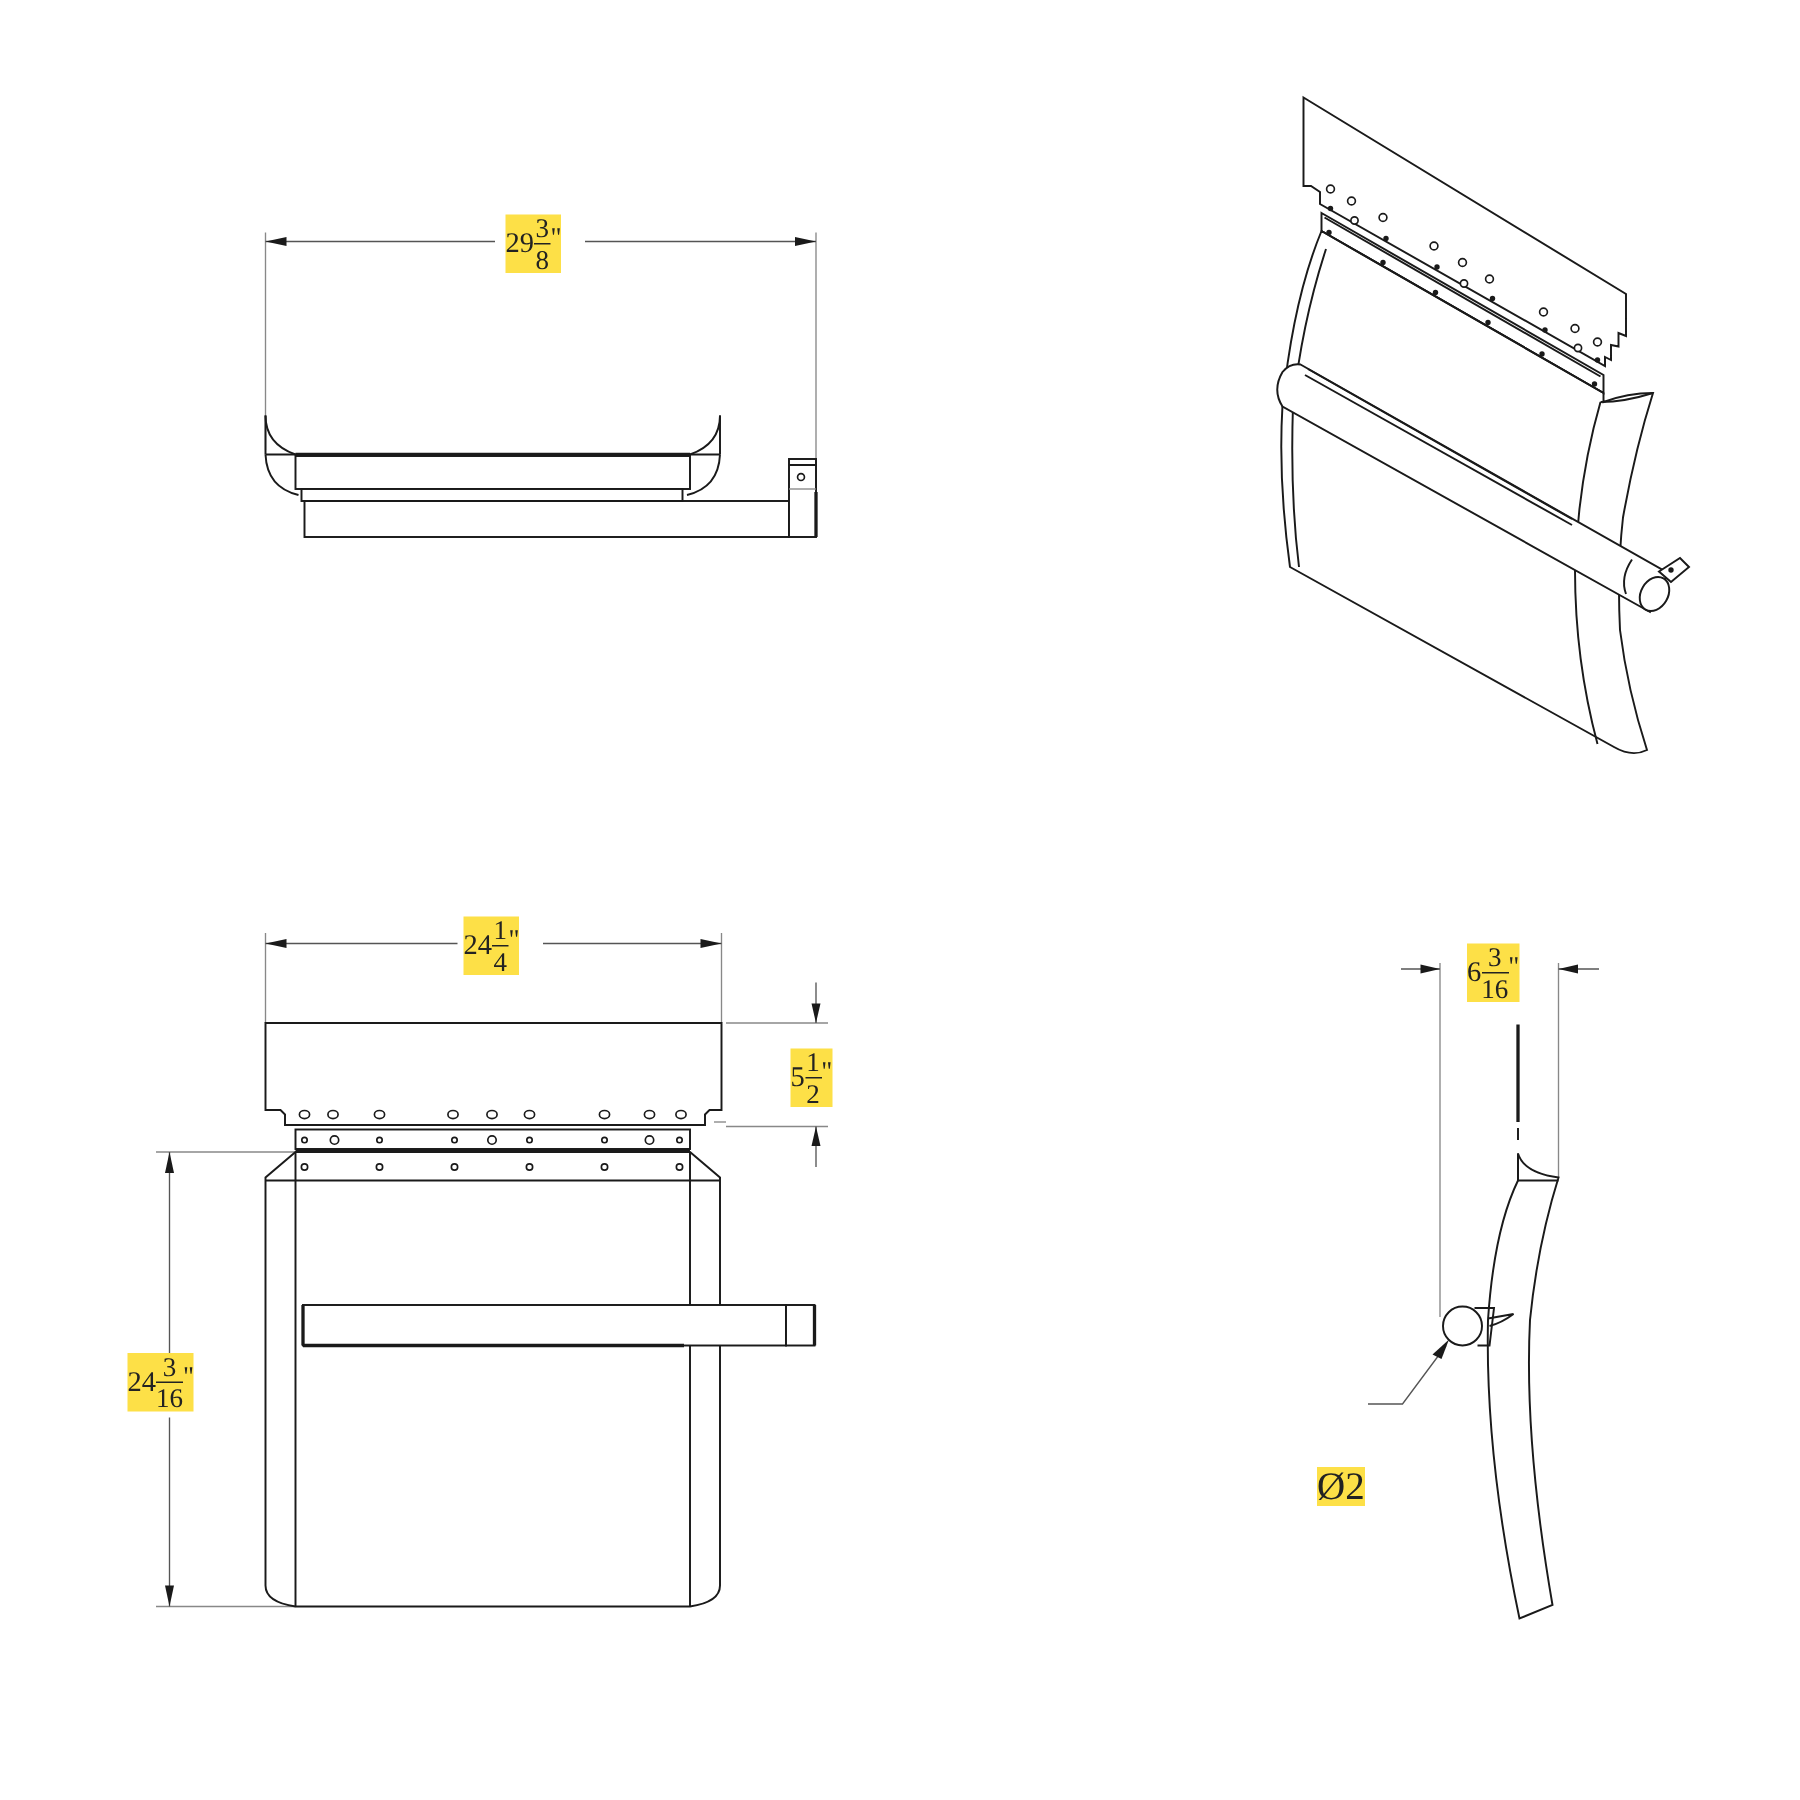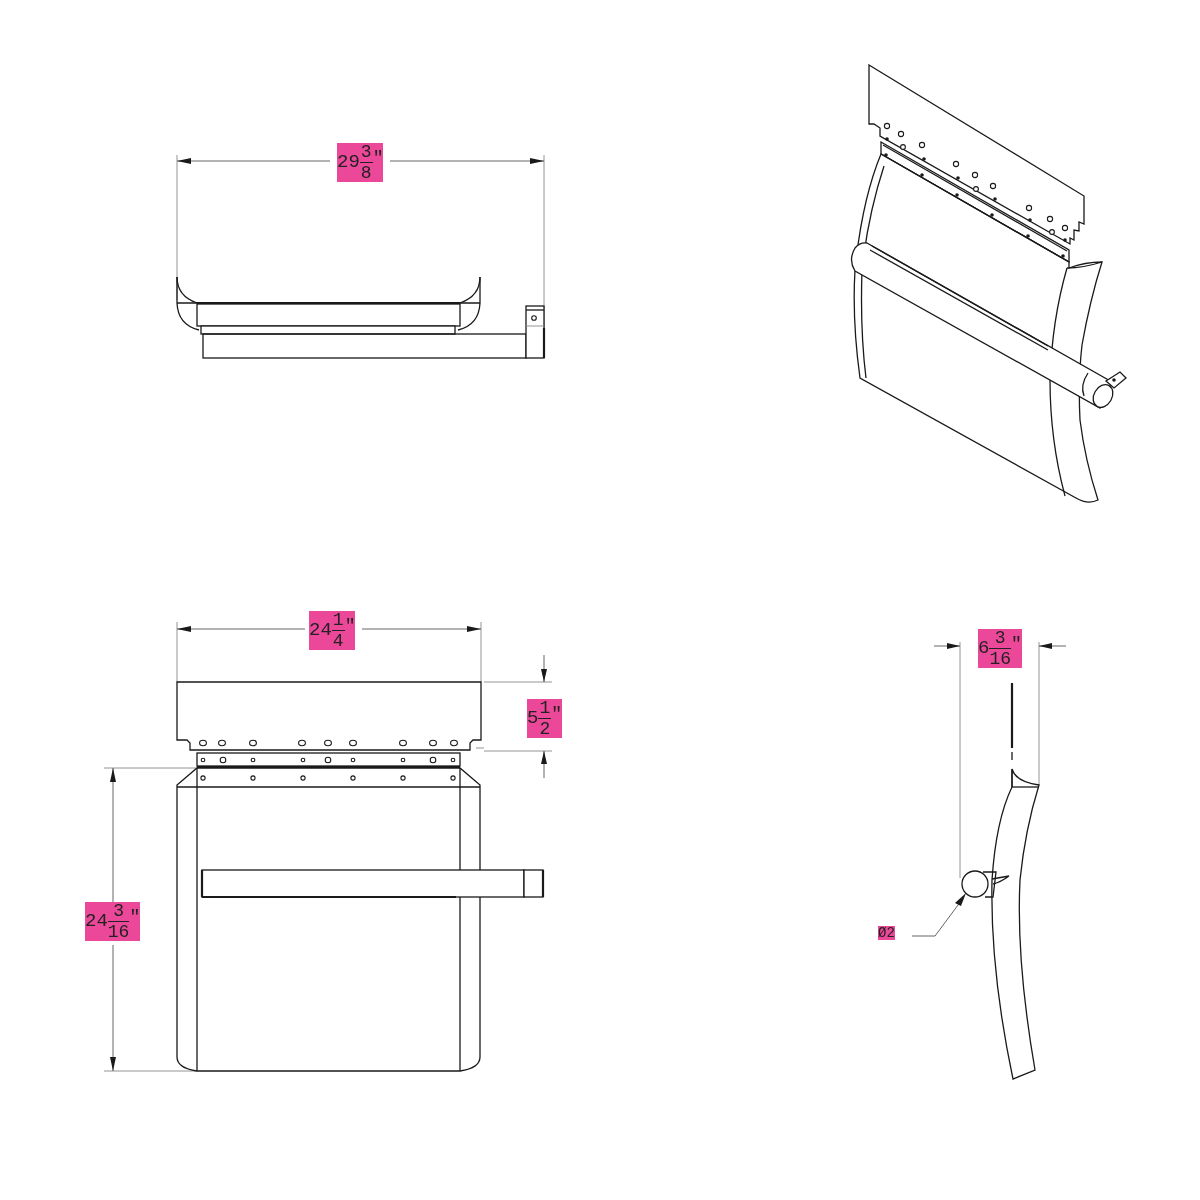--- a/index.html
+++ b/index.html
@@ -6,21 +6,21 @@
     body { width: 1200px; height: 1200px; position: relative; overflow: hidden; font-family: "DejaVu Sans", sans-serif; }
     svg { position: absolute; left: 0; top: 0; }
     .ln { stroke: #1a1a1a; stroke-width: 1.3; fill: none; }
     .lnb { stroke: #1a1a1a; stroke-width: 2.2; fill: none; }
     .dim { stroke: #555; stroke-width: 0.9; fill: none; }
     .ext { stroke: #888; stroke-width: 0.9; fill: none; }
     .fillw { fill: #fff; stroke: #1a1a1a; stroke-width: 1.3; }
     .hole { fill: #fff; stroke: #1a1a1a; stroke-width: 1.1; }
     .dot { fill: #1a1a1a; }
     .arrow { fill: #1a1a1a; }
-    .lbl { position: absolute; color: #222; font-family: Liberation Mono, monospace; background: #ec4899; line-height: 1; white-space: nowrap; }
+    .lbl { position: absolute; color: #222; font-family: Liberation Serif, serif; background: #fde047; line-height: 1; white-space: nowrap; }
     .whole { font-size: 19px; vertical-align: middle; }
     .frac { display: inline-block; vertical-align: middle; text-align: center; font-size: 18px; line-height: 1; }
     .frac .num { display: block; border-bottom: 1.5px solid #222; padding: 0 1px 1px; }
     .frac .den { display: block; padding-top: 1px; }
     .inch { font-size: 18px; vertical-align: top; position: relative; top: 6px; }
   </style>
 </head>
 <body>
 
 <svg width="1200" height="1200" viewBox="0 0 1200 1200">
@@ -222,13 +222,13 @@
 </div>
 
 <div class="lbl" style="left:85px;top:902px;">
   <span class="whole">24</span><span class="frac"><span class="num">3</span><span class="den">16</span></span><span class="inch">"</span>
 </div>
 
 <div class="lbl" style="left:978px;top:629px;">
   <span class="whole">6</span><span class="frac"><span class="num">3</span><span class="den">16</span></span><span class="inch">"</span>
 </div>
 
-<div class="lbl" style="left:878px;top:926px;font-size:14px;">Ø2</div>
+<div class="lbl" style="left:878px;top:978px;font-size:26px;">Ø2</div>
 
 </body></html>

